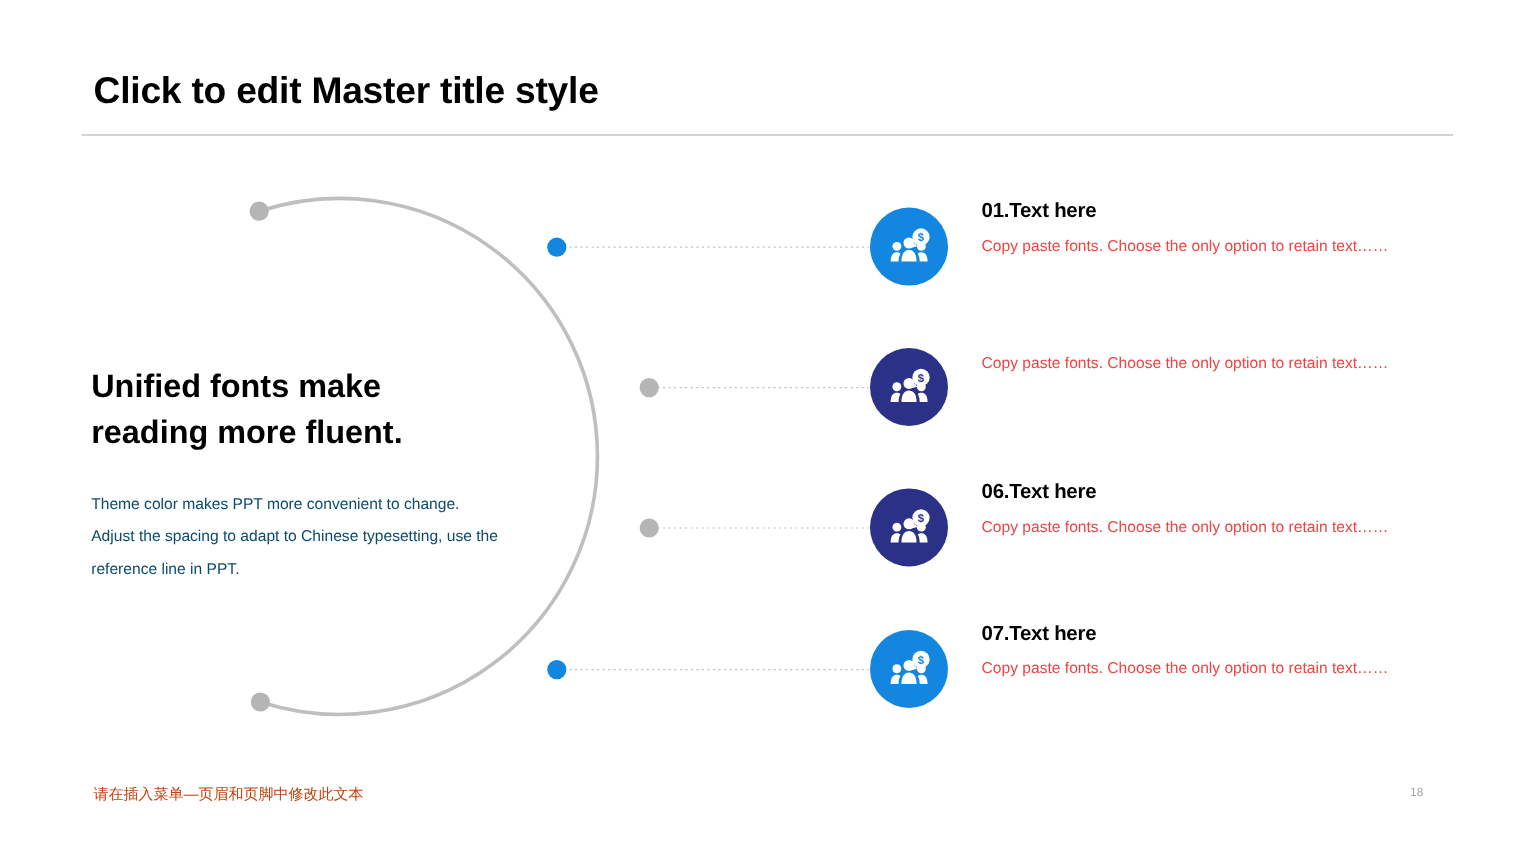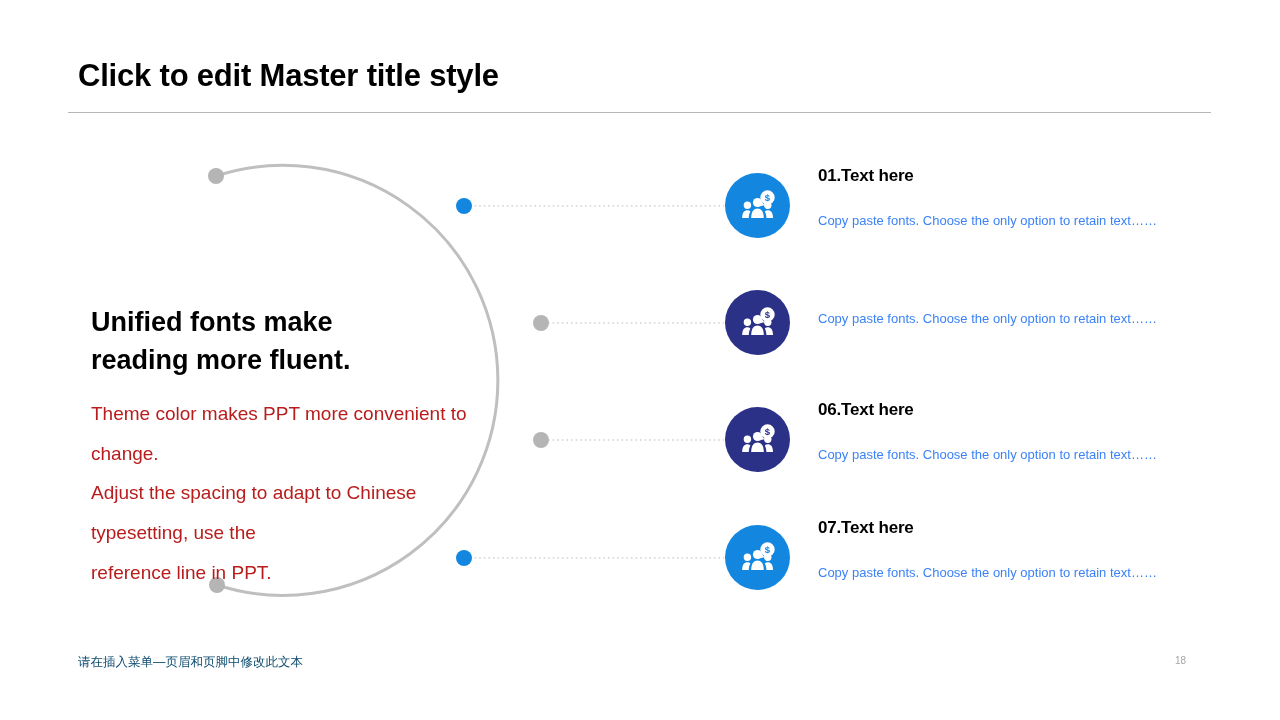--- a/index.html
+++ b/index.html
@@ -33,37 +33,37 @@
     left: 68px;
     top: 112px;
     width: 1143px;
     height: 1px;
     background: #b6b6b6;
   }
 
   
   #left-block {
     position: absolute;
-    left: 91px;
+    left: 76px;
     top: 303px;
     width: 400px;
   }
   #left-heading {
     font-size: 27px;
     font-weight: bold;
     line-height: 1.42;
     color: #000000;
     margin: 0;
     white-space: pre-line;
   }
   #left-body {
-    margin-top: 14px;
-    font-size: 19px;
+    margin-top: 26px;
+    font-size: 13px;
     line-height: 2.1;
-    color: #b91c1c;
+    color: #0c4a6e;
     white-space: pre-line;
   }
 
   
   #arc-wrap {
     position: absolute;
     left: 0;
     top: 0;
     width: 1280px;
     height: 720px;
@@ -96,34 +96,34 @@
   }
   .item-title {
     font-size: 17px;
     font-weight: bold;
     color: #000000;
     letter-spacing: -0.2px;
     line-height: 1.1;
     white-space: nowrap;
   }
   .item-desc {
-    margin-top: 27px;
+    margin-top: 11px;
     font-size: 13px;
-    color: #3b82f6;
+    color: #ef4444;
     line-height: 1.3;
     white-space: nowrap;
   }
 
   
   #footer-text {
     position: absolute;
     left: 78px;
     top: 654px;
     font-size: 12.5px;
-    color: #0c4a6e;
+    color: #c2410c;
   }
   #page-number {
     position: absolute;
     left: 1175px;
     top: 655px;
     font-size: 10px;
     color: #a6a6a6;
   }
 </style>
 </head>

